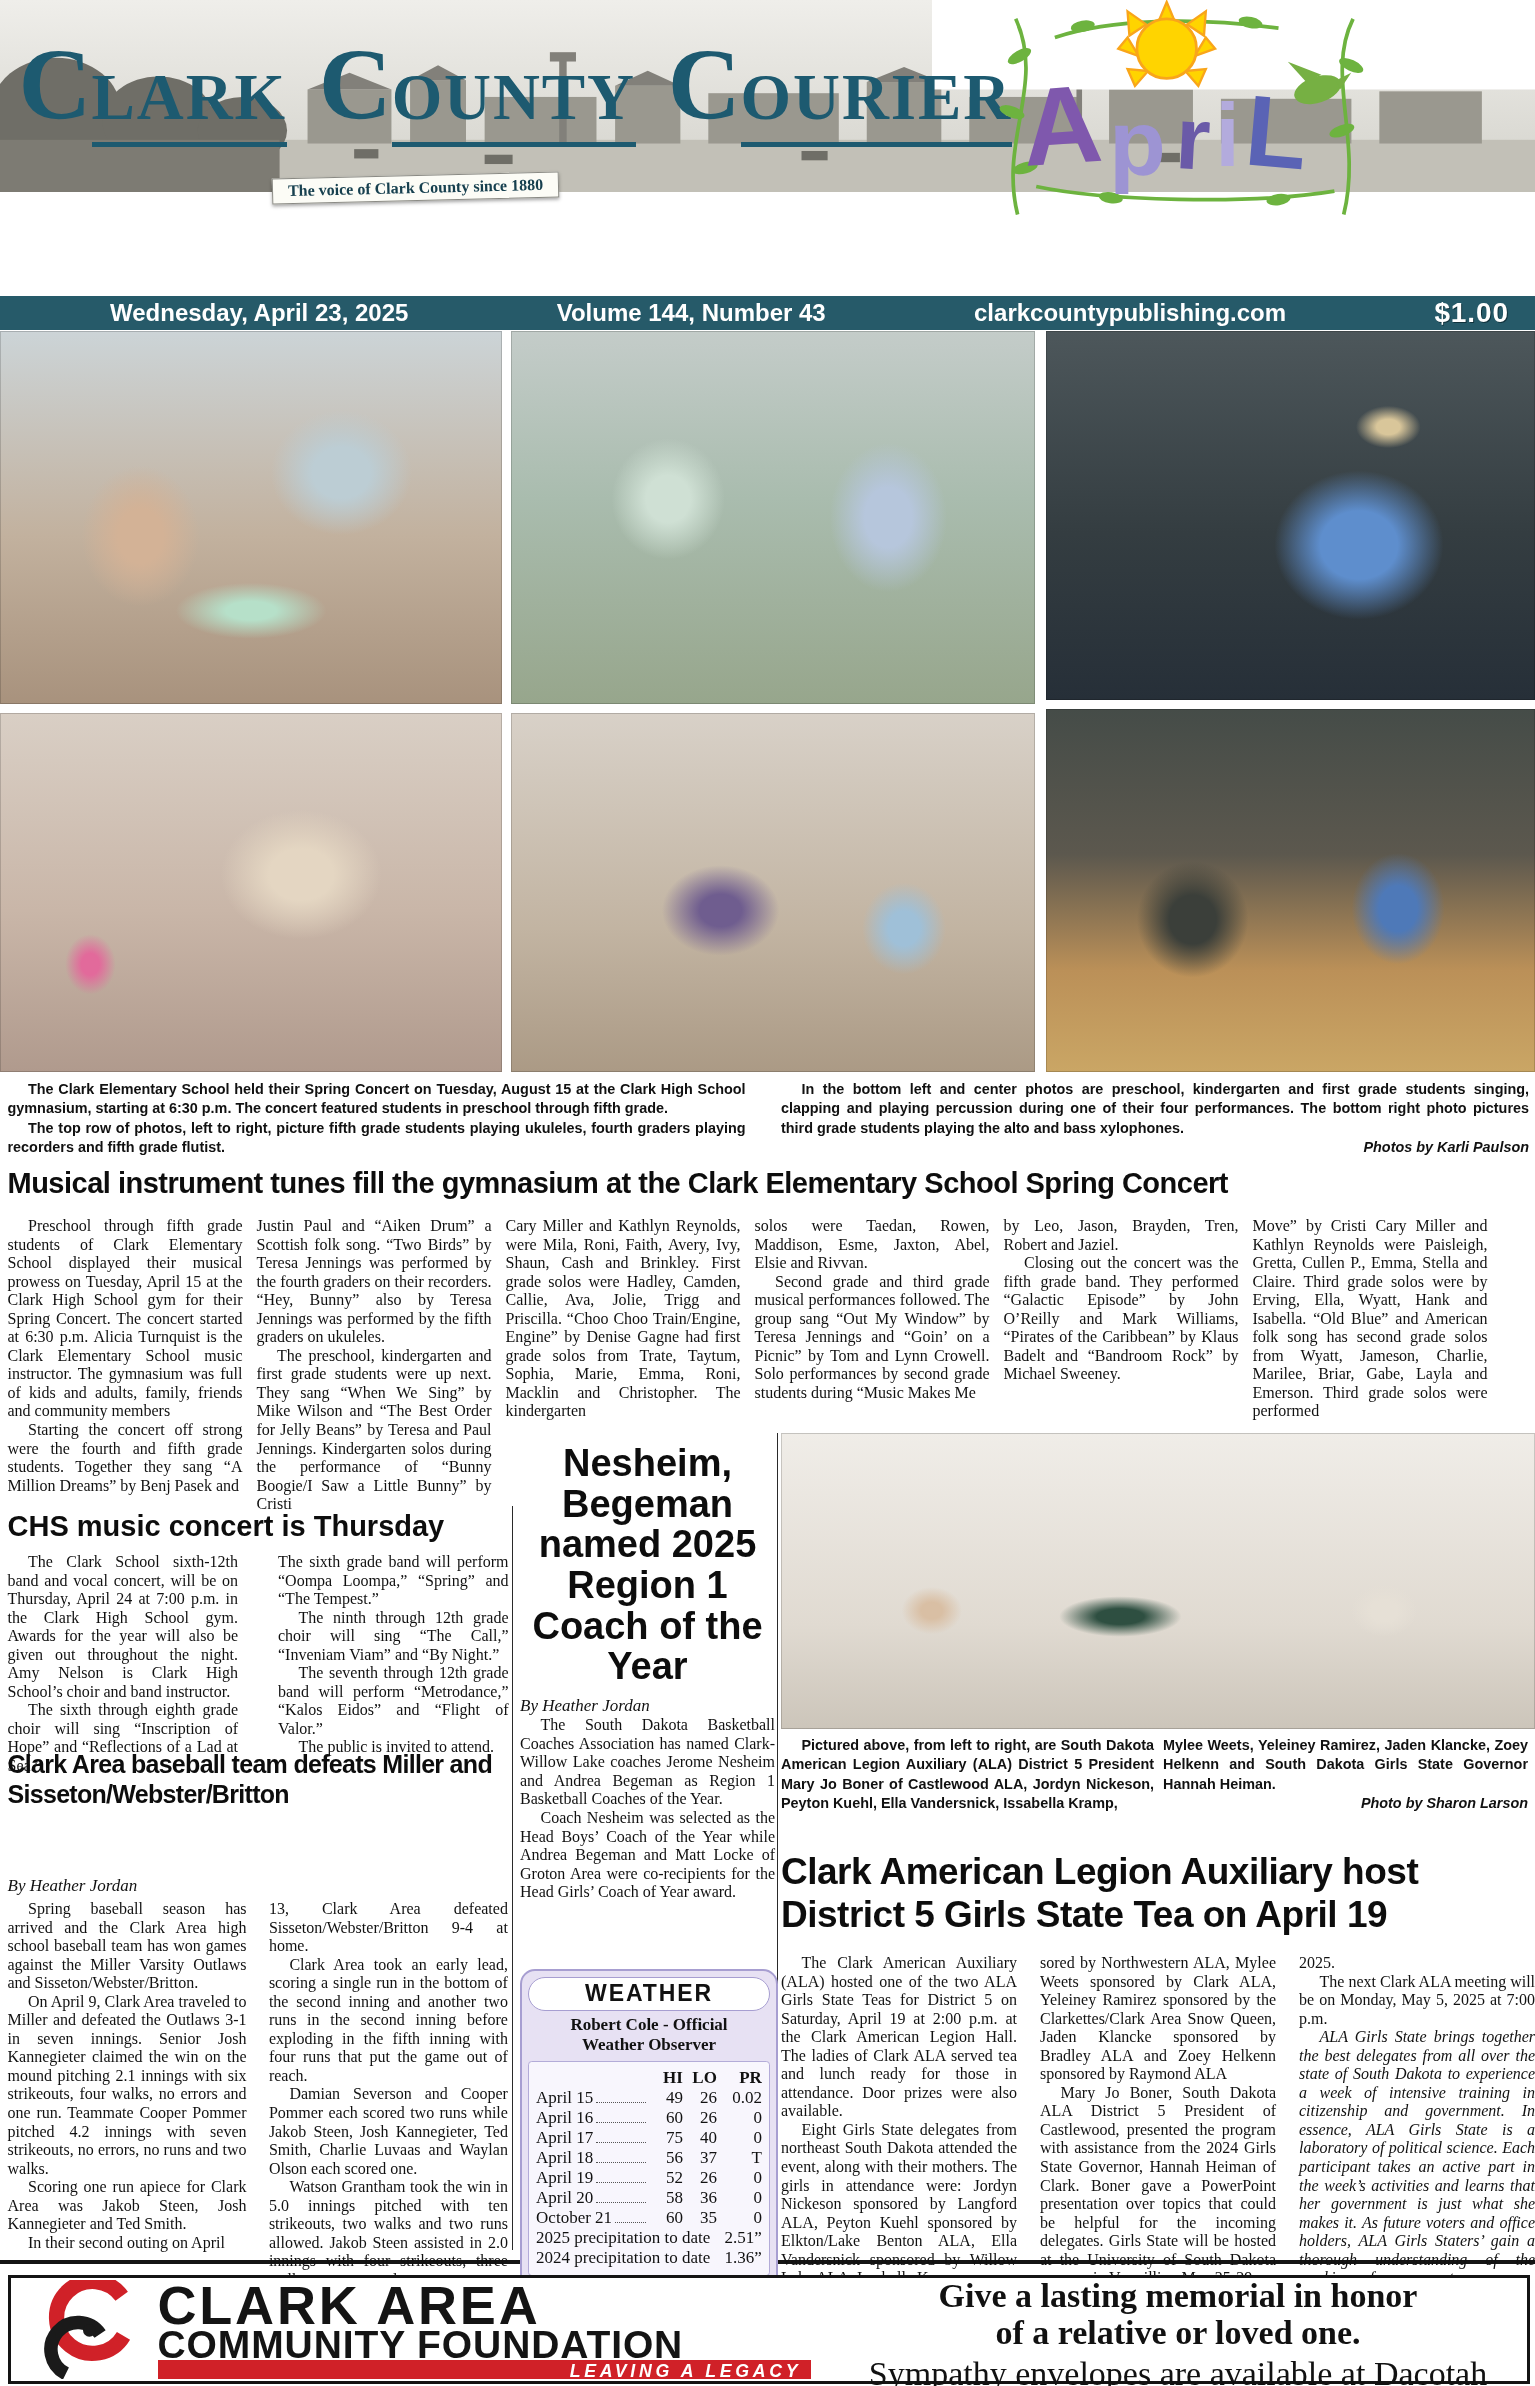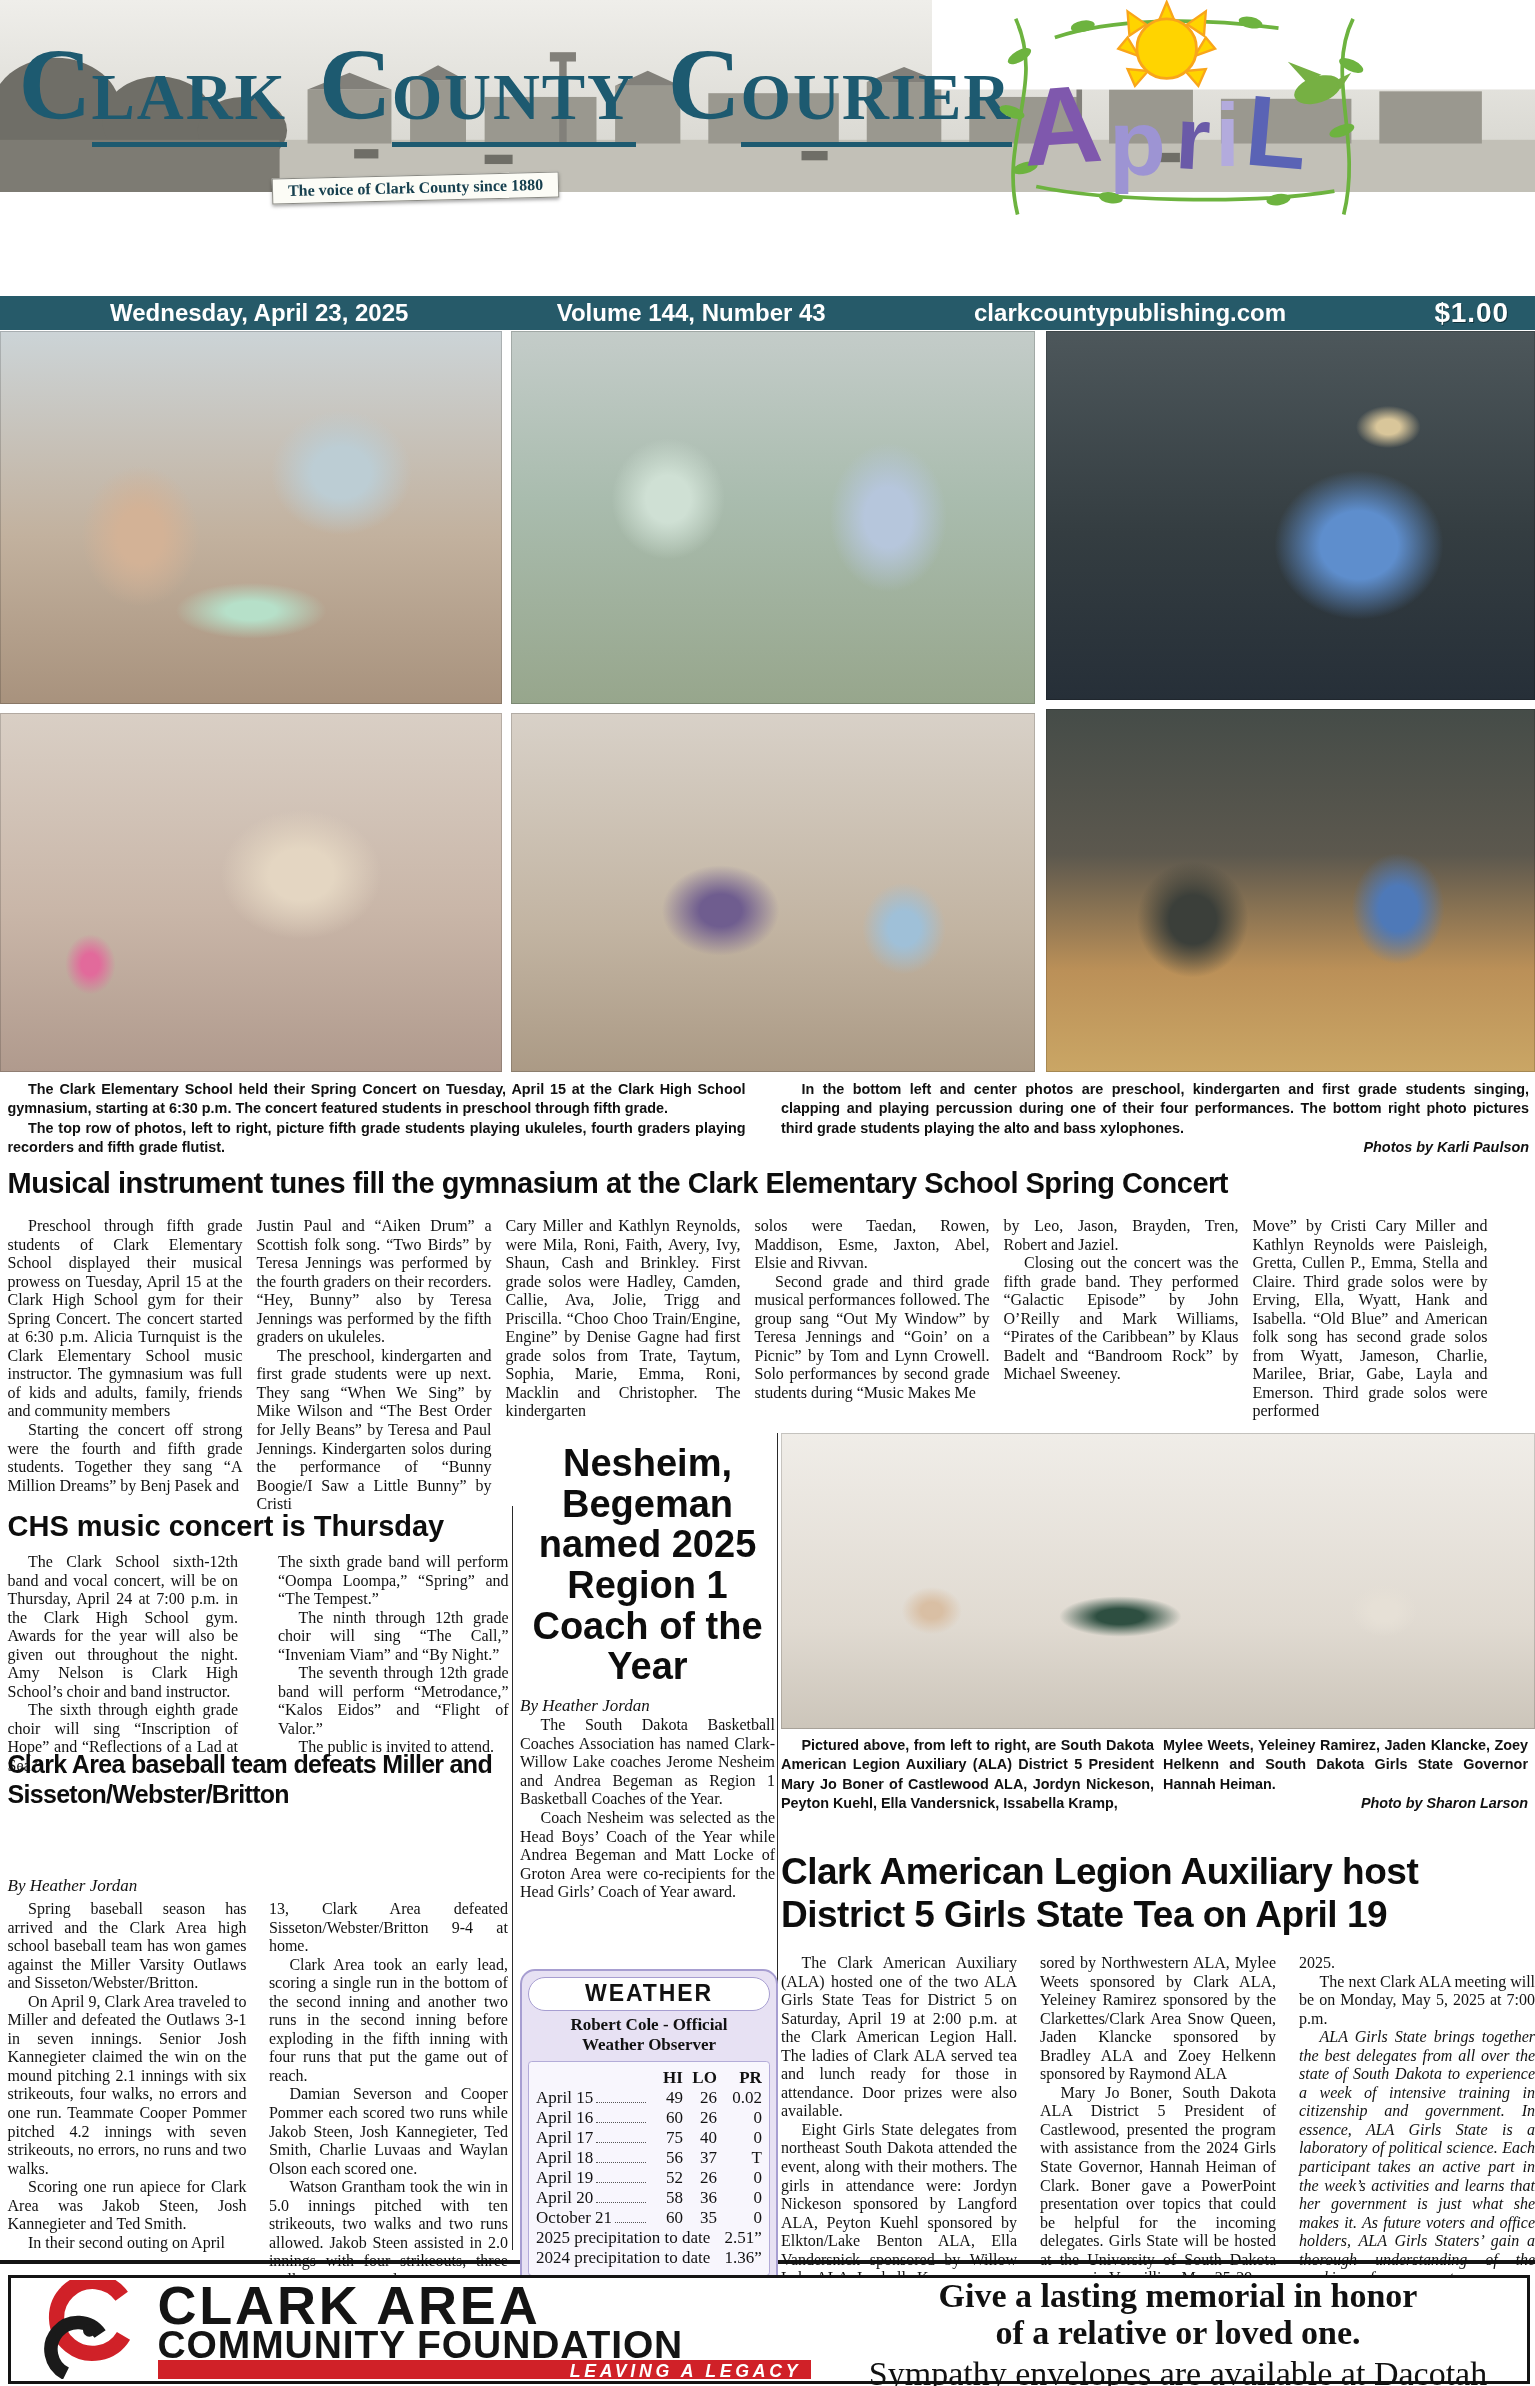--- a/index.html
+++ b/index.html
@@ -212,21 +212,21 @@
   </div>
 
   <div class="photo ph1" style="left:0;top:331px;width:502px;height:373px;"></div>
   <div class="photo ph2" style="left:511px;top:331px;width:524px;height:373px;"></div>
   <div class="photo ph3" style="left:1046px;top:331px;width:489px;height:369px;"></div>
   <div class="photo ph4" style="left:0;top:713px;width:502px;height:359px;"></div>
   <div class="photo ph5" style="left:511px;top:713px;width:524px;height:359px;"></div>
   <div class="photo ph6" style="left:1046px;top:709px;width:489px;height:363px;"></div>
 
   <div class="abs caption" style="left:7.5px;top:1080px;width:738px;">
-    <p>The Clark Elementary School held their Spring Concert on Tuesday, April 15 at the Clark High School gymnasium, starting at 6:30 p.m. The concert featured students in preschool through fifth grade.</p>
+    <p>The Clark Elementary School held their Spring Concert on Tuesday, August 15 at the Clark High School gymnasium, starting at 6:30 p.m. The concert featured students in preschool through fifth grade.</p>
     <p>The top row of photos, left to right, picture fifth grade students playing ukuleles, fourth graders playing recorders and fifth grade flutist.</p>
   </div>
   <div class="abs caption" style="left:781px;top:1080px;width:748px;">
     <p>In the bottom left and center photos are preschool, kindergarten and first grade students singing, clapping and playing percussion during one of their four performances. The bottom right photo pictures third grade students playing the alto and bass xylophones.</p>
     <p class="credit">Photos by Karli Paulson</p>
   </div>
 
   <div class="abs headline" style="left:7.5px;top:1167px;width:1521px;font-size:29px;letter-spacing:-0.5px;white-space:nowrap;">Musical instrument tunes fill the gymnasium at the Clark Elementary School Spring Concert</div>
 
   <div class="abs cols" style="left:7.5px;top:1217px;width:1521px;gap:14px;">

